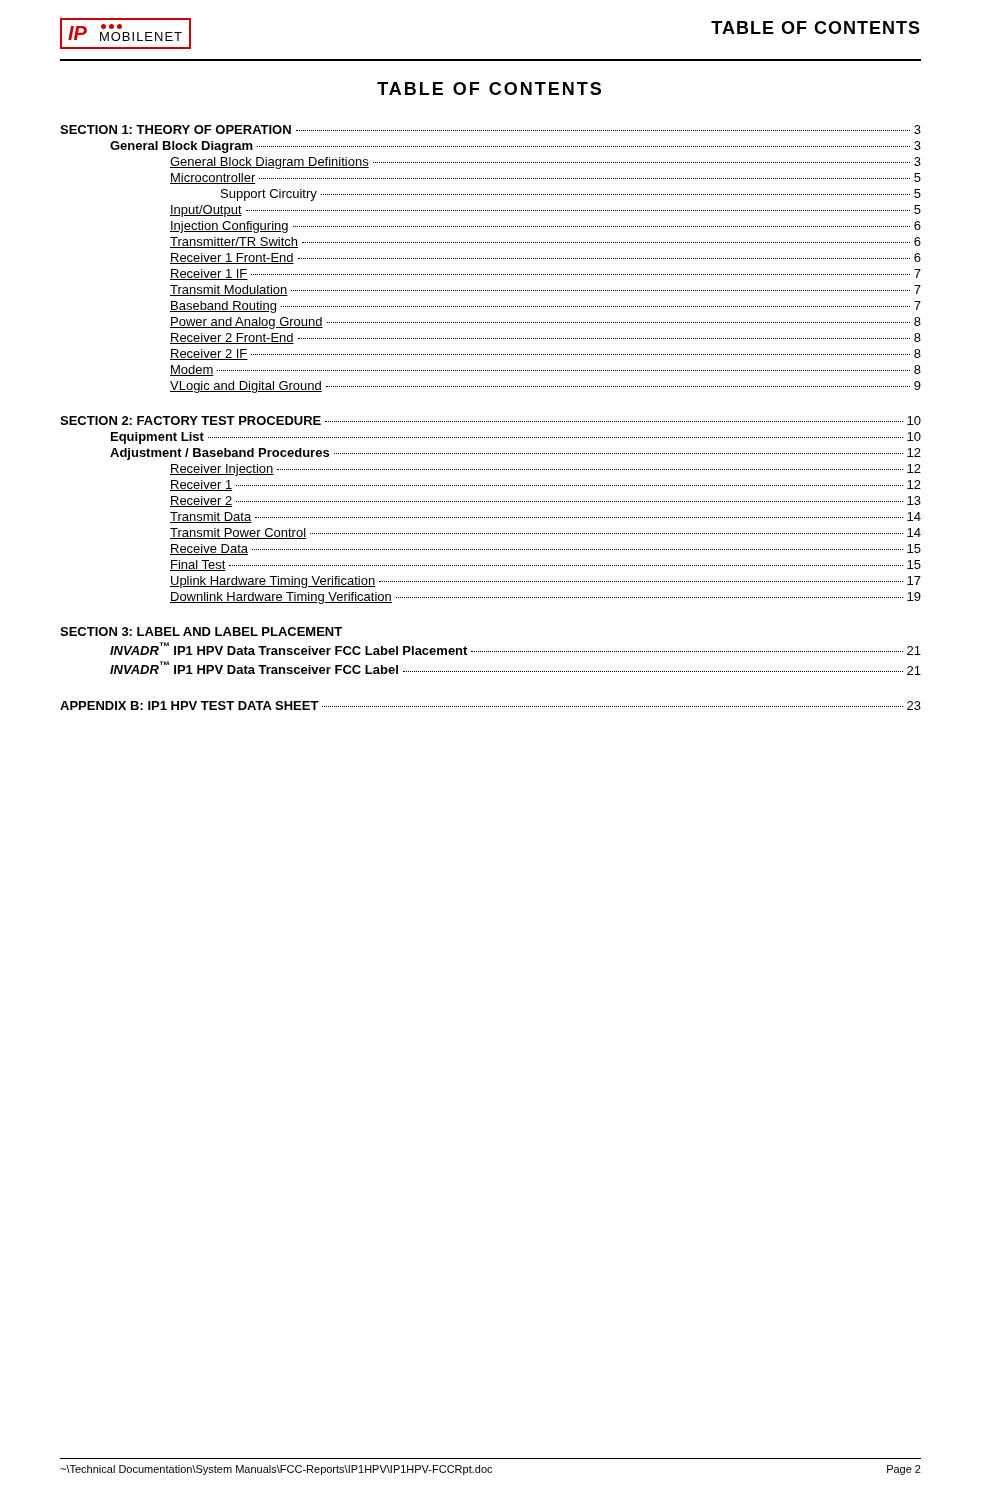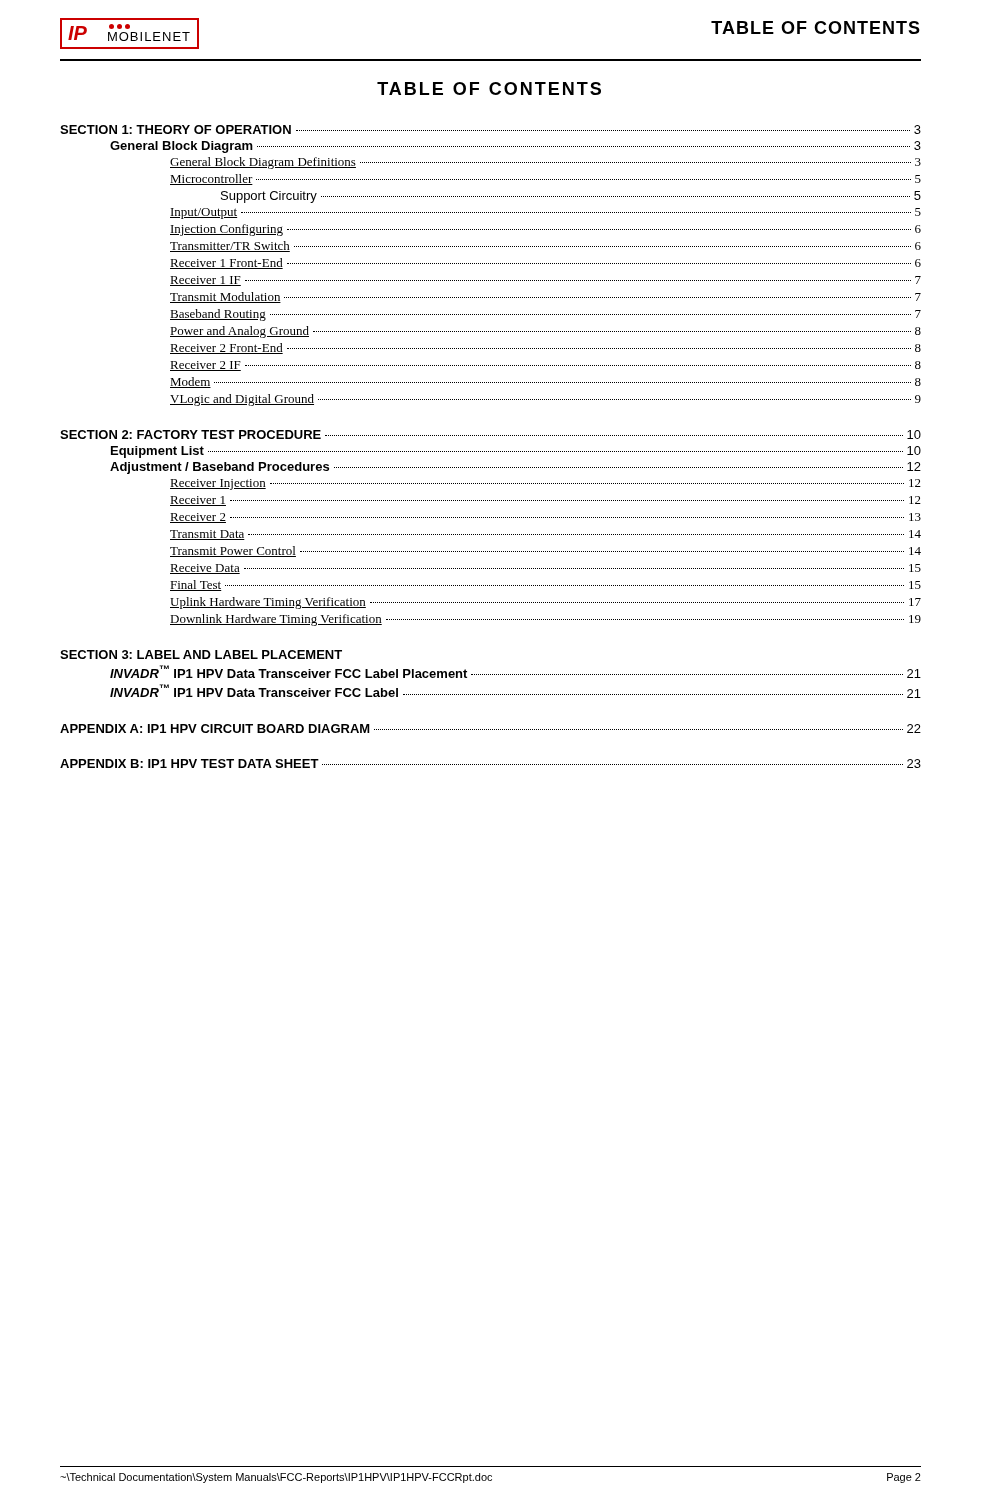--- a/index.html
+++ b/index.html
@@ -27,21 +27,21 @@
     }
     .logo-area {
       display: flex;
       align-items: center;
     }
     .logo-box {
       border: 2px solid #cc0000;
       padding: 2px 6px;
       display: flex;
       align-items: center;
-      gap: 20px;
+      gap: 12px;
     }
     .logo-ip {
       font-size: 20px;
       font-weight: bold;
       color: #cc0000;
       font-style: italic;
     }
     .logo-mobilenet {
       font-size: 13px;
       font-weight: normal;
@@ -91,31 +91,31 @@
       border-bottom: 1px dotted #000;
       margin: 0 4px;
       position: relative;
       top: -3px;
     }
     .toc-page {
       font-size: 13px;
       white-space: nowrap;
     }
     .indent1 { padding-left: 50px; }
-    .indent2 { padding-left: 110px; font-family: Liberation Serif, serif; }
+    .indent2 { padding-left: 110px; }
     .indent3 { padding-left: 160px; }
     .section-block {
       margin-bottom: 10px;
     }
     .section-gap {
       margin-top: 20px;
     }
     .footer {
       position: absolute;
-      bottom: 18px;
+      bottom: 26px;
       left: 60px;
       right: 60px;
       display: flex;
       justify-content: space-between;
       font-size: 11px;
       color: #000;
       border-top: 1px solid #000;
       padding-top: 4px;
     }
   </style>
@@ -304,27 +304,20 @@
       <span class="toc-dots"></span>
       <span class="toc-page">21</span>
     </div>
     <div class="toc-entry indent1">
       <span class="toc-label bold"><em>INVADR</em><sup>™</sup> IP1 HPV Data Transceiver FCC Label</span>
       <span class="toc-dots"></span>
       <span class="toc-page">21</span>
     </div>
   </div>
 
-  <div class="section-block section-gap">
-    <div class="toc-entry">
-      <span class="toc-label bold">APPENDIX A:  IP1 HPV CIRCUIT BOARD DIAGRAM</span>
-      <span class="toc-dots"></span>
-      <span class="toc-page">22</span>
-    </div>
-  </div>
 
   <div class="section-block section-gap">
     <div class="toc-entry">
       <span class="toc-label bold">APPENDIX B:  IP1 HPV TEST DATA SHEET</span>
       <span class="toc-dots"></span>
       <span class="toc-page">23</span>
     </div>
   </div>
 
   <div class="footer">

